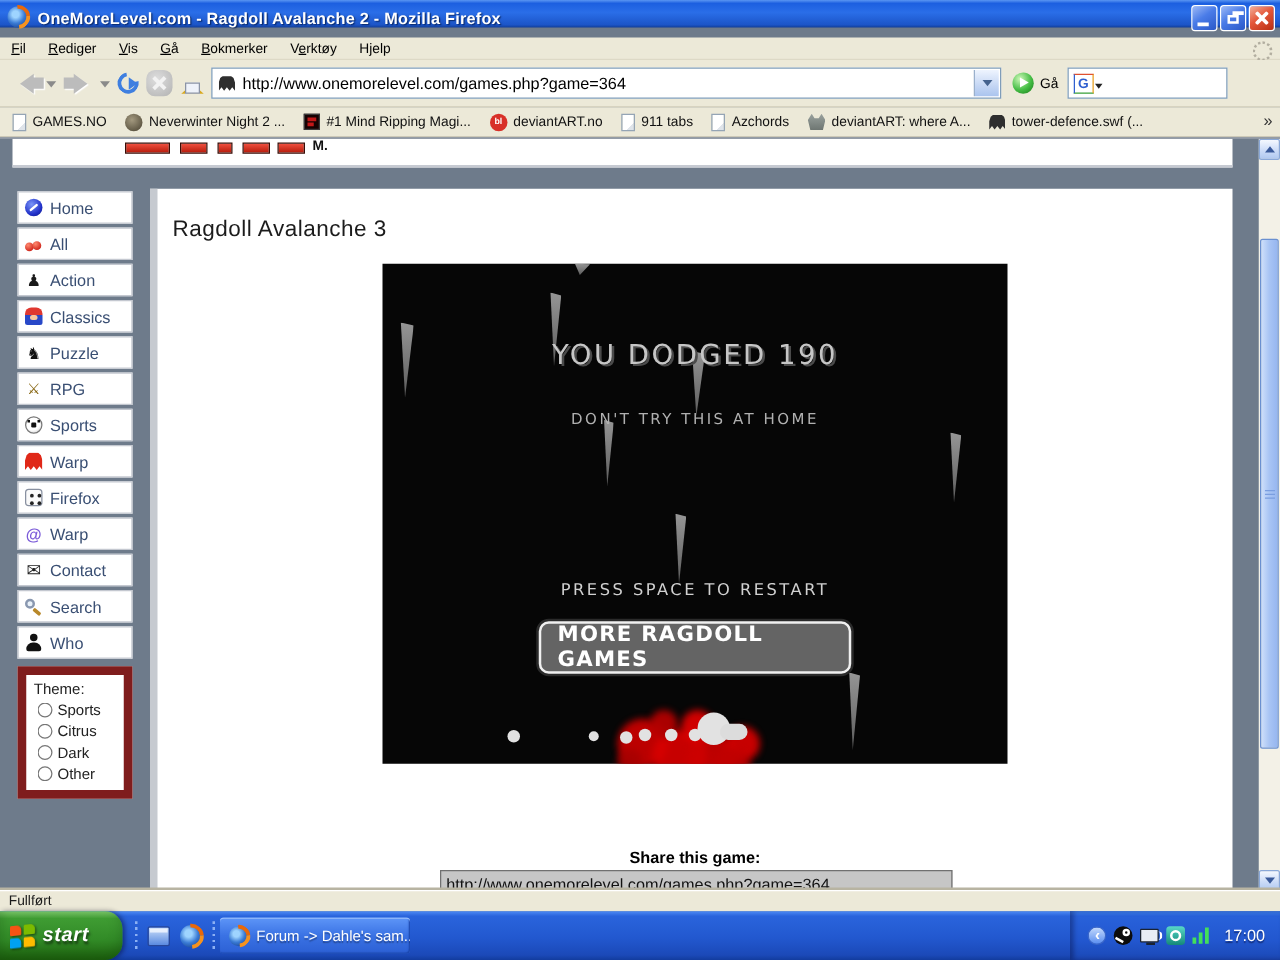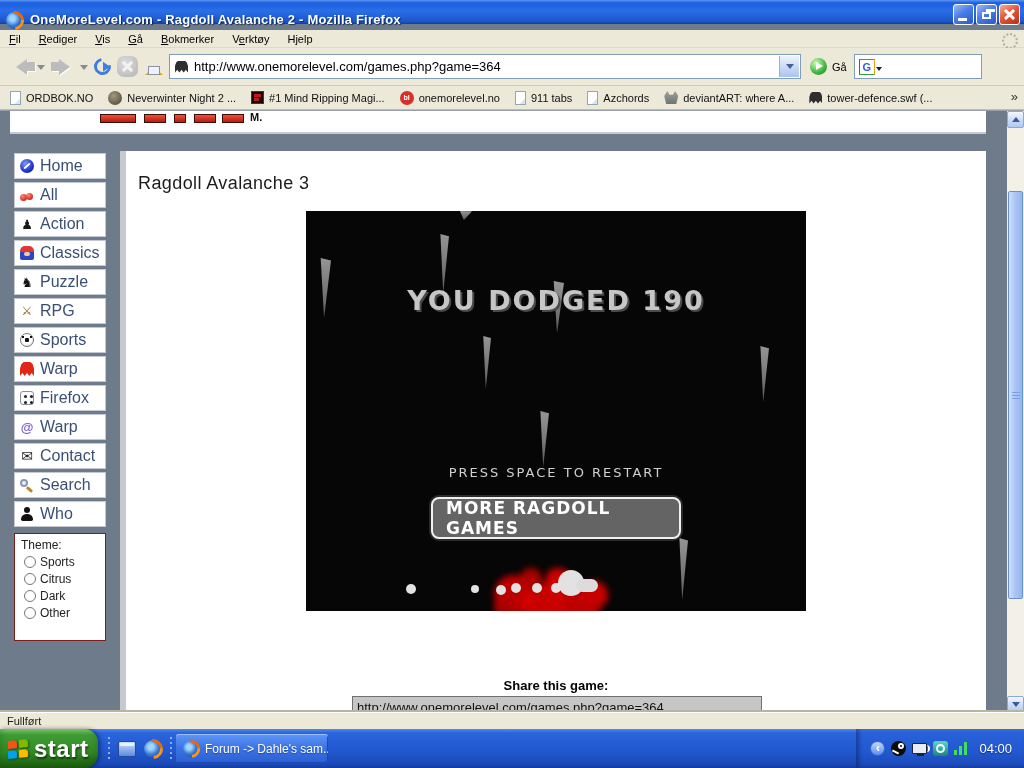--- a/index.html
+++ b/index.html
@@ -2,21 +2,21 @@
 <html><head>
 <meta charset="utf-8">
 <style>
   html,body{margin:0;padding:0}
   body{width:1024px;height:768px;overflow:hidden;font-family:"Liberation Sans",sans-serif;-webkit-font-smoothing:antialiased}
   #screen{position:relative;width:1024px;height:768px;background:#6e7b8b;overflow:hidden}
 
   
   #titlebar{position:absolute;left:0;top:0;width:1024px;height:22px;
     background:linear-gradient(180deg,#5a96f2 0%,#1c5fe0 12%,#2a6ee8 45%,#1c55c8 90%,#123e98 100%);
-    display:flex;align-items:flex-start;padding:12px 6px;box-sizing:border-box}
+    display:flex;align-items:flex-end;padding:0 6px;box-sizing:border-box}
   .ff-icon{position:relative;width:17px;height:17px;border-radius:50%;flex:none;
     background:radial-gradient(circle at 38% 38%,#9ed4ff 0 18%,#3a7bd5 48%,#1f4e9e 75%,#12346b 100%)}
   .ff-icon::after{content:'';position:absolute;width:78%;height:78%;right:-8%;top:-4%;border-radius:50%;
     border:3px solid transparent;border-right-color:#f6921e;border-top-color:#e8680a;transform:rotate(40deg)}
   .title-text{color:#fff;font-weight:bold;font-size:13px;margin-left:7px;text-shadow:1px 1px 1px rgba(0,20,60,.7);letter-spacing:.2px}
   .win-btns{position:absolute;right:4px;top:4px;display:flex;gap:2px}
   .win-btn{width:21px;height:21px;border:1px solid #fff;border-radius:3px;position:relative;box-sizing:border-box}
   .btn-blue{background:linear-gradient(145deg,#9db9f6 0%,#4a7ce8 45%,#2a58c8 100%)}
   .btn-close{background:linear-gradient(145deg,#f4b09a 0%,#e4573a 45%,#b92e12 100%)}
   .glyph-min{position:absolute;left:4px;bottom:3px;width:9px;height:3px;background:#fff}
@@ -85,21 +85,21 @@
 
   
   #page{position:absolute;left:0;top:110px;width:1024px;height:602px;background:#6e7b8b;overflow:hidden;border-top:1px solid #98a0ac;box-sizing:border-box}
   #topstrip{position:absolute;left:10px;top:0;width:976px;height:23px;background:#fff;border-bottom:2px solid #c6cad2;box-sizing:border-box}
   .logo-frag{position:absolute;top:3px;height:9px;background:linear-gradient(180deg,#f05040,#b81c0c);border:1px solid #3a0c06;box-sizing:border-box}
   .logo-frag-text{position:absolute;left:240px;top:0;font-size:11px;font-weight:bold;color:#111}
 
   
   #sidebar{position:absolute;left:14px;top:42px;width:92px}
   .side-item{height:26px;background:#fff;border:1px solid #c4c8d0;box-sizing:border-box;display:flex;align-items:center;
-    gap:6px;padding:0 5px;font-size:16px;color:#3a4f73;margin-bottom:3px;cursor:pointer}
+    gap:6px;padding:0 5px;font-size:13px;color:#3a4f73;margin-bottom:3px;cursor:pointer}
   .si{width:14px;height:14px;position:relative;flex:none;display:flex;align-items:center;justify-content:center;line-height:1}
   .si-home{background:radial-gradient(circle at 38% 32%,#7a96f8,#2030c8 62%,#101878);border-radius:50%}
   .si-home::after{content:'';width:8px;height:2px;background:#fff;transform:rotate(-40deg);border-radius:1px}
   .si-all::before,.si-all::after{content:'';position:absolute;width:7px;height:7px;border-radius:50%;background:radial-gradient(circle at 35% 30%,#ff8a70,#c00600)}
   .si-all::before{left:0;top:6px}.si-all::after{left:6px;top:5px}
   .si-action::after{content:'\265F';font-size:13px;color:#1a1a1a}
   .si-classics{background:linear-gradient(180deg,#e03830 0 45%,#2848c8 45% 100%);border-radius:5px 5px 2px 2px}
   .si-classics::after{content:'';position:absolute;width:6px;height:4px;background:#f8c8a0;border-radius:2px;left:4px;top:6px}
   .si-puzzle::after{content:'\265E';font-size:13px;color:#111}
   .si-rpg::after{content:'\2694';font-size:12px;color:#8a6a18}
@@ -107,33 +107,33 @@
   .si-sports::after{content:'';width:4px;height:4px;background:#111;border-radius:1px;box-shadow:-4px -3px 0 -1px #111,4px -3px 0 -1px #111}
   .si-ghost-red{background:#e02818;clip-path:polygon(0 46%,9% 16%,26% 0,74% 0,91% 16%,100% 46%,100% 100%,83% 78%,67% 100%,50% 78%,33% 100%,17% 78%,0 100%)}
   .si-random{background:#fafafa;border:1px solid #8890a0;border-radius:3px;box-sizing:border-box}
   .si-random::after{content:'';position:absolute;left:3px;top:3px;width:3px;height:3px;border-radius:50%;background:#222;box-shadow:6px 6px 0 #222,6px 0 0 #222,0 6px 0 #222}
   .si-warp::after{content:'@';color:#7a5ad8;font-weight:bold;font-size:13px}
   .si-contact::after{content:'\2709';font-size:14px;color:#222}
   .si-search::before{content:'';position:absolute;left:0;top:1px;width:8px;height:8px;border:2px solid #8a98b0;border-radius:50%;background:#eaf2fa;box-sizing:border-box}
   .si-search::after{content:'';position:absolute;right:1px;bottom:1px;width:7px;height:3px;background:#b8882a;transform:rotate(40deg);border-radius:1px}
   .si-who::before{content:'';position:absolute;top:0;left:4px;width:6px;height:6px;background:#111;border-radius:50%}
   .si-who::after{content:'';position:absolute;bottom:0;left:1px;width:12px;height:7px;background:#111;border-radius:6px 6px 2px 2px}
-  #theme-box{margin-top:6px;width:92px;background:#fff;border:1px solid #7f1d1d;box-sizing:border-box;padding:4px 4px 20px 6px;font-size:12px;color:#222}
+  #theme-box{margin-top:6px;width:92px;background:#fff;border:7px solid #7f1d1d;box-sizing:border-box;padding:4px 4px 6px 6px;font-size:12px;color:#222}
   .radio-row{display:flex;align-items:center;gap:4px;margin:3px 0 0 3px;cursor:pointer}
   .radio-row input{width:12px;height:12px;margin:0;flex:none}
 
   
   #main{position:absolute;left:120px;top:40px;width:866px;height:562px;background:#fff;border-left:6px solid #c6cad0;box-sizing:border-box}
   #page-title{margin:22px 0 0 12px;font-size:18px;color:#1c1c1c;letter-spacing:.4px}
 
   
   #game{position:absolute;left:306px;top:100px;width:500px;height:400px;background:#060606;overflow:hidden}
   .spike{position:absolute;background:linear-gradient(180deg,#959595,#5c5c5c);clip-path:polygon(14% 0,100% 4%,42% 100%)}
   .game-text{position:absolute;left:0;right:0;text-align:center;font-family:"DejaVu Sans",sans-serif}
-  #game-title{top:74px;font-size:27px;font-weight:bold;color:#c6c6c6;letter-spacing:2px;text-shadow:2px 2px 0 #4a4a4a}
+  #game-title{top:61px;font-size:22px;font-weight:normal;color:#c6c6c6;letter-spacing:2px;text-shadow:2px 2px 0 #4a4a4a}
   #game-sub{top:117px;font-size:12px;color:#b0b0b0;letter-spacing:2px}
   #game-restart{top:254px;font-size:13px;color:#d0d0d0;letter-spacing:2px}
   #game-btn{position:absolute;left:50%;transform:translateX(-50%);top:286px;height:38px;background:#646464;
     border:2px solid #f0f0f0;border-radius:8px;color:#fff;font-weight:bold;font-size:17px;letter-spacing:1px;
     padding:0 13px;font-family:"DejaVu Sans",sans-serif;box-shadow:0 0 0 2px #2a2a2a;display:flex;align-items:center;cursor:pointer}
   .splat{position:absolute;border-radius:50%;filter:blur(3px);opacity:.92}
   .dot{position:absolute;background:#e2e2e2;border-radius:50%}
   .blob{position:absolute;background:#dcdcdc;border-radius:7px}
 
   
@@ -156,21 +156,21 @@
   #statusbar{position:absolute;left:0;top:712px;width:1024px;height:17px;background:#ece9d8;border-top:1px solid #fff;
     box-shadow:0 -2px 0 #b8b4a2;font-size:11px;color:#1a1a1a;display:flex;align-items:center;padding:0 7px;box-sizing:border-box}
 
   
   #taskbar{position:absolute;left:0;top:729px;width:1024px;height:39px;
     background:linear-gradient(180deg,#4e8af4 0%,#2a64dc 10%,#2258cf 55%,#1b49b8 90%,#123c9e 100%)}
   #start-btn{position:absolute;left:0;top:0;height:39px;width:98px;border-radius:0 14px 14px 0;cursor:pointer;
     background:linear-gradient(180deg,#7cc86a 0%,#3f9c33 15%,#318a26 60%,#20660f 100%);
     display:flex;align-items:center;gap:6px;padding:0 12px 0 8px;box-sizing:border-box;
     box-shadow:inset 0 -5px 10px rgba(0,40,0,.25),2px 0 4px rgba(0,0,30,.45)}
-  #start-label{color:#fff;font-size:24px;font-weight:bold;text-shadow:1px 2px 2px rgba(0,0,0,.55);letter-spacing:.5px}
+  #start-label{color:#fff;font-size:16px;font-weight:bold;font-style:italic;text-shadow:1px 2px 2px rgba(0,0,0,.55);letter-spacing:.5px}
   .win-flag{display:grid;grid-template-columns:9px 9px;grid-template-rows:8px 8px;gap:2px;transform:skewY(-6deg);filter:drop-shadow(1px 1px 1px rgba(0,0,0,.5))}
   .win-flag span{border-radius:1px 4px 1px 1px}
   .wf-red{background:#f65314}.wf-green{background:#7cbb00}.wf-blue{background:#00a1f1}.wf-yellow{background:#ffbb00}
   .ql{position:absolute;left:102px;top:0;height:39px;display:flex;align-items:center;gap:8px;padding:0 6px}
   .ql-sep{width:2px;height:24px;background:repeating-linear-gradient(180deg,#8cb0f4 0 2px,transparent 2px 5px)}
   .ql-app{width:18px;height:16px;background:linear-gradient(180deg,#cde0fa,#5a8ae0);border:1px solid #27479a;border-radius:2px;position:relative;box-sizing:border-box}
   .ql-app::before{content:'';position:absolute;left:1px;top:1px;right:1px;height:3px;background:#f4f8ff;opacity:.8}
   .ql .ff-icon{width:18px;height:18px}
   .task{position:absolute;top:5px;height:29px;border-radius:3px;display:flex;align-items:center;gap:6px;padding:0 7px;
     font-size:12px;color:#fff;white-space:nowrap;overflow:hidden;box-sizing:border-box;cursor:pointer;text-shadow:0 1px 1px rgba(0,0,0,.35)}
@@ -263,33 +263,33 @@
     <div class="search-box">
       <span class="g-box">G</span>
       <span class="g-tri"></span>
       <input value="" style="">
     </div>
   </div>
 
   <div id="bookmarksbar">
       <div class="bm">
         <span class="icon-page"></span>
-        <span>ORDBOK.NO</span>
+        <span>GAMES.NO</span>
       </div>
       <div class="bm">
         <span class="icon-round-dark"></span>
         <span>Neverwinter Night 2 ...</span>
       </div>
       <div class="bm">
         <span class="icon-mind"></span>
         <span>#1 Mind Ripping Magi...</span>
       </div>
       <div class="bm">
         <span class="icon-bl">bl</span>
-        <span>onemorelevel.no</span>
+        <span>deviantART.no</span>
       </div>
       <div class="bm">
         <span class="icon-page"></span>
         <span>911 tabs</span>
       </div>
       <div class="bm">
         <span class="icon-page"></span>
         <span>Azchords</span>
       </div>
       <div class="bm">
@@ -420,20 +420,21 @@
           <div class="dot" style="left: 100px; top: 373px; width: 10px; height: 10px;"></div>
           <div class="dot" style="left: 165px; top: 374px; width: 8px; height: 8px;"></div>
           <div class="dot" style="left: 190px; top: 374px; width: 10px; height: 10px;"></div>
           <div class="dot" style="left: 205px; top: 372px; width: 10px; height: 10px;"></div>
           <div class="dot" style="left: 226px; top: 372px; width: 10px; height: 10px;"></div>
           <div class="dot" style="left: 245px; top: 372px; width: 10px; height: 10px;"></div>
           <div class="dot" style="left: 252px; top: 359px; width: 26px; height: 26px;"></div>
           <div class="blob" style="left: 270px; top: 368px; width: 22px; height: 13px;"></div>
         </div>
       <div class="game-text" id="game-title">YOU DODGED 190</div>
+      <div class="game-text" id="game-sub">DON'T TRY THIS AT HOME</div>
       <div class="game-text" id="game-restart">PRESS SPACE TO RESTART</div>
       <div id="game-btn">MORE RAGDOLL GAMES</div>
     </div>
 
     <div id="share-label">Share this game:</div>
     <input id="share-input" value="http://www.onemorelevel.com/games.php?game=364" style="">
 
     <div id="scrollbar">
       <div class="sb-btn sb-up">
           <span class="sb-tri-up"></span>
@@ -467,21 +468,21 @@
     </div>
     <div id="task-buttons"></div>
     <div id="tray">
       <span id="tray-icons" style="display:flex;align-items:center;gap:6px">
           <span class="tray-ico t-chevron"></span>
           <span class="tray-ico t-steam"></span>
           <span class="tray-ico t-display"></span>
           <span class="tray-ico t-teal"></span>
           <span class="tray-ico t-signal"></span>
         </span>
-      <span id="clock">04:00</span>
+      <span id="clock">17:00</span>
     </div>
   <div class="task task-normal" style="left: 176px; width: 152px;">
         <span class="ff-icon"></span>
         <span>Forum -&gt; Dahle's sam...</span>
       </div>
     </div>
 
 </div>
 
 </body></html>

